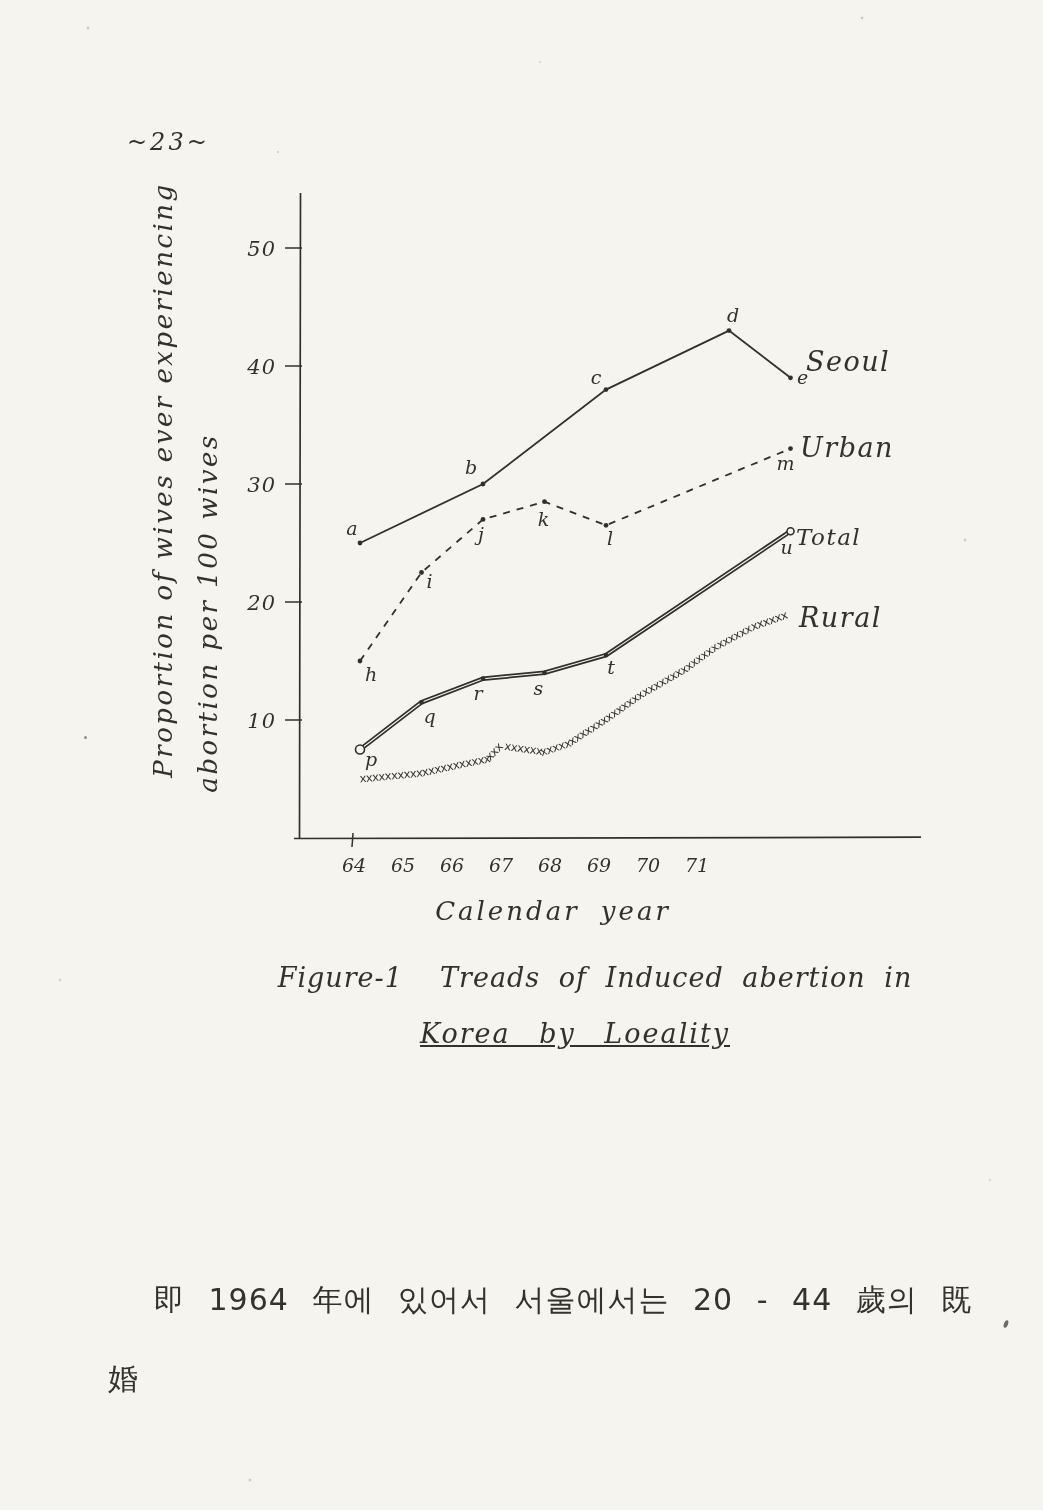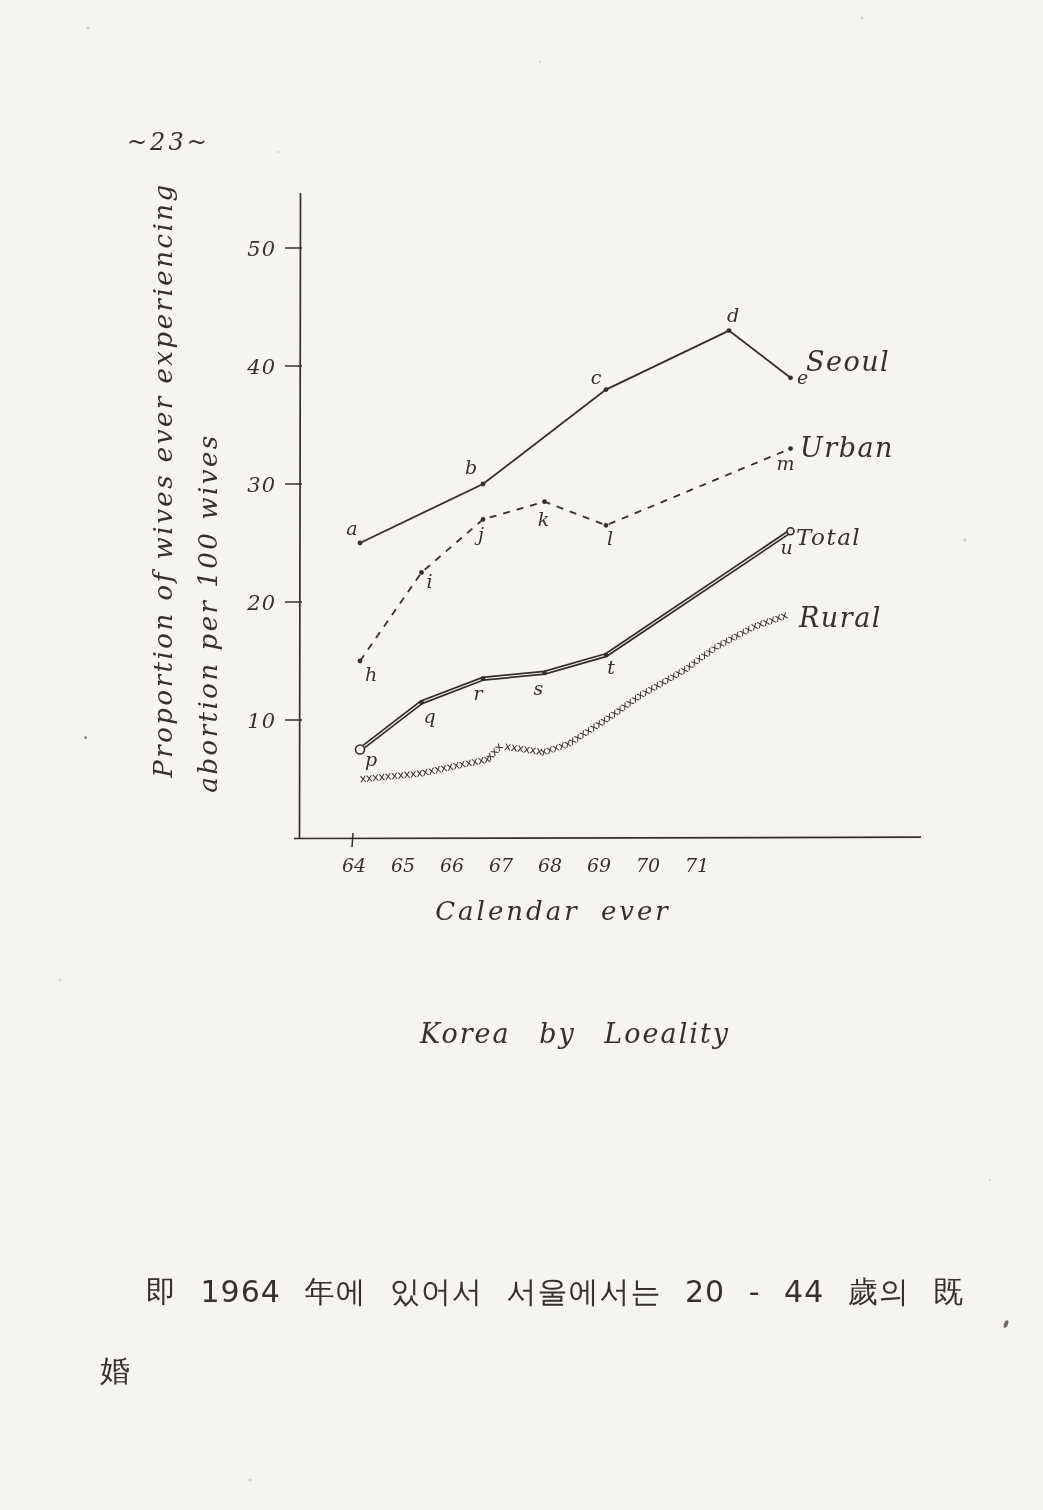--- a/index.html
+++ b/index.html
@@ -43,30 +43,30 @@
     position:absolute;left:353px;top:896px;width:400px;
     text-align:center;font-size:26px;letter-spacing:3px;word-spacing:10px;
   }
   .caption-1{
     position:absolute;left:150px;top:962px;width:890px;
     text-align:center;font-size:27px;letter-spacing:1px;word-spacing:9px;
     white-space:pre-wrap;
   }
   .caption-2{
     position:absolute;left:150px;top:1018px;width:850px;
-    text-align:center;font-size:27px;letter-spacing:2px;word-spacing:18px;
+    text-align:center;font-size:27px;letter-spacing:2px;word-spacing:18px;text-decoration:underline;
   }
   .body-text{
     position:absolute;left:96px;top:1090px;width:890px;
     font-family:"DejaVu Sans","Liberation Sans",sans-serif;
     font-size:30px;line-height:79px;color:#35322d;
     word-spacing:13px;letter-spacing:1px;
     white-space:pre-wrap;
   }
-  .body-text p{margin:4px;}
+  .body-text p{margin:12px;}
   .body-text p.indent{text-indent:46px;}
   .scan-mark{position:absolute;background:#8f8c86;border-radius:50%;}
 </style>
 </head>
 <body>
 
 <div class="page">
 
   <div class="page-number hw">~23~</div>
 
@@ -132,22 +132,23 @@
       <circle cx="606.0" cy="655.1" r="2.4" fill="#33302b" stroke="#33302b" stroke-width="0"></circle>
       <text x="611.0" y="674.1" text-anchor="middle" font-size="19">t</text>
       <circle cx="790.5" cy="531.2" r="3.5" fill="#f6f4ef" stroke="#33302b" stroke-width="1.6"></circle>
       <text x="786.5" y="554.2" text-anchor="middle" font-size="19">u</text>
       <text x="796" y="545" font-size="23" letter-spacing="1.5">Total</text>
       <path id="path-rural" d="M360.0 782.5 L421.5 776.6 L464.6 767.2 L489.1 762.5 L501.4 749.5 L544.5 755.4 L569.1 747.1 L606.0 723.5 L642.9 697.6 L685.9 672.8 L716.7 650.4 L753.6 630.3 L790.5 617.3" fill="none" stroke="none"></path>
       <text font-size="11.5" letter-spacing="-0.5" fill="#33302b" class="xglyphs"><textPath href="#path-rural">xxxxxxxxxxxxxxxxxxxxxxxxxxxxxxxxxxxxxxxxxxxxxxxxxxxxxxxxxxxxxxxxxxxxxxxxxxxxxxxxxxxxxxxx</textPath></text>
       <text x="799" y="627" font-size="27" letter-spacing="1.5">Rural</text>
     </svg>
 
-  <div class="xlabel-caption hw">Calendar ever</div>
+  <div class="xlabel-caption hw">Calendar year</div>
 
+  <div class="caption-1 hw">Figure-1  Treads of Induced abertion in</div>
 
   <div class="caption-2 hw">Korea by Loeality</div>
 
   <div class="body-text">
     <p class="indent">即 1964 年에 있어서 서울에서는 20 - 44 歲의 既婚</p>
     
     
     
   </div>
 

